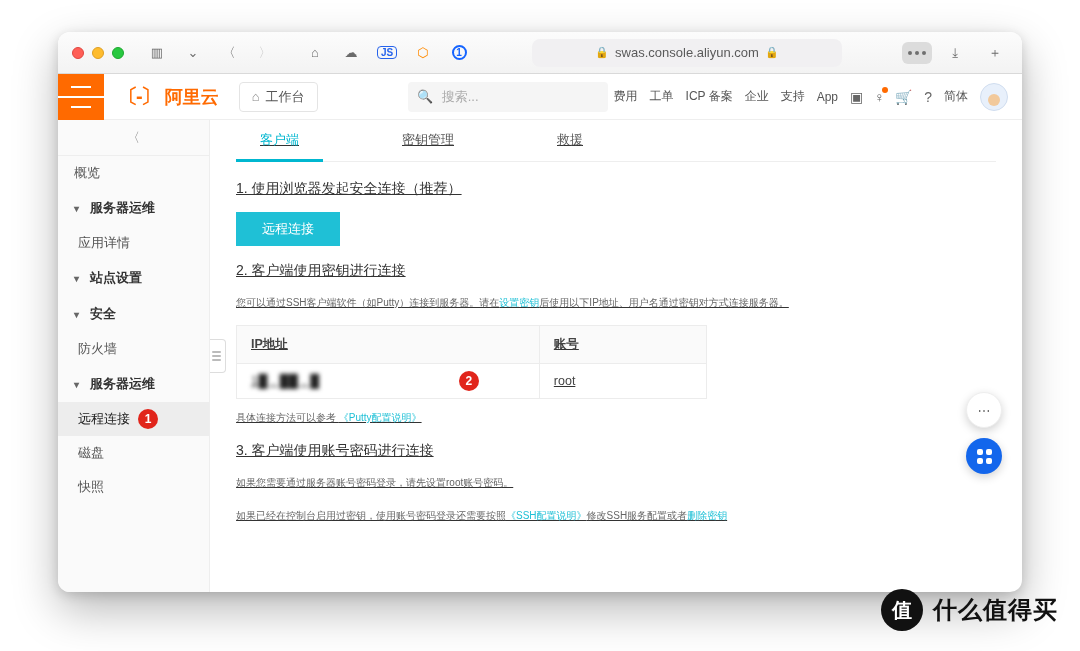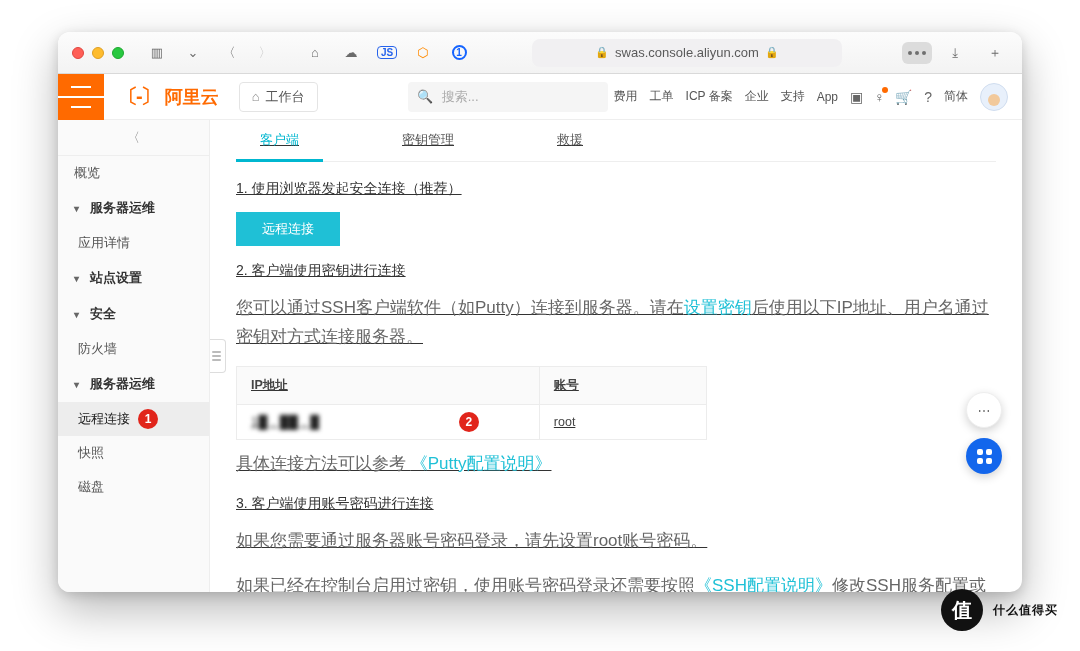--- a/index.html
+++ b/index.html
@@ -159,21 +159,21 @@
     position:relative; top:1px;
   }
   .inner-tab.active { color:#00b7d0; border-bottom:3px solid #00b7d0; font-weight:500;}
   .inner-tab + .inner-tab { margin-left: 55px;}
   .sec-title { font-size:14px; margin: 16px 0 14px; color:#333;}
   .primary-btn {
     display:inline-flex; align-items:center; justify-content:center;
     height:34px; padding:0 26px; background:#1fc0d6; color:#fff;
     font-size:13px; border:none; cursor:pointer;
   }
-  .desc { font-size:17px; color:#666; margin: 10px 0 14px; line-height:1.7;}
+  .desc { font-size:10px; color:#666; margin: 10px 0 14px; line-height:1.7;}
   .link { color:#1fc0d6; cursor:pointer;}
   table.info {
     width: 62%;
     border-collapse: collapse;
     margin-bottom:10px;
   }
   table.info th, table.info td {
     border:1px solid #ececec; padding:10px 14px; text-align:left;
     font-size:12.5px;
   }
@@ -208,21 +208,21 @@
   
   .brand-overlay {
     position:absolute; right:22px; bottom:20px;
     display:flex; align-items:center; gap:10px;
   }
   .brand-circle {
     width:42px; height:42px; border-radius:50%; background:#111;
     display:flex; align-items:center; justify-content:center;
     color:#fff; font-weight:700; font-size:20px;
   }
-  .brand-text { font-size:12px; font-weight:700; color:#111; letter-spacing:1px;}
+  .brand-text { font-size:24px; font-weight:700; color:#111; letter-spacing:1px;}
 
   
   .ic { font-style: normal; }
 </style>
 </head>
 <body>
 
 <div class="mac-window">
 
   <div class="mac-toolbar">
@@ -355,24 +355,24 @@
 
       <div class="nav-group-h">
         <span class="caret">▾</span>
         <span>服务器运维</span>
       </div>
       <div class="nav-item active">
         <span>远程连接</span>
         <span class="badge-circle badge-num">1</span>
       </div>
       <div class="nav-item">
+        <span>磁盘</span>
+      </div>
+      <div class="nav-item">
         <span>快照</span>
-      </div>
-      <div class="nav-item">
-        <span>磁盘</span>
       </div>
     </div>
 
     <div class="content-wrap">
       <div class="edge-handle">
           <i></i>
           <i></i>
           <i></i>
         </div>
 

